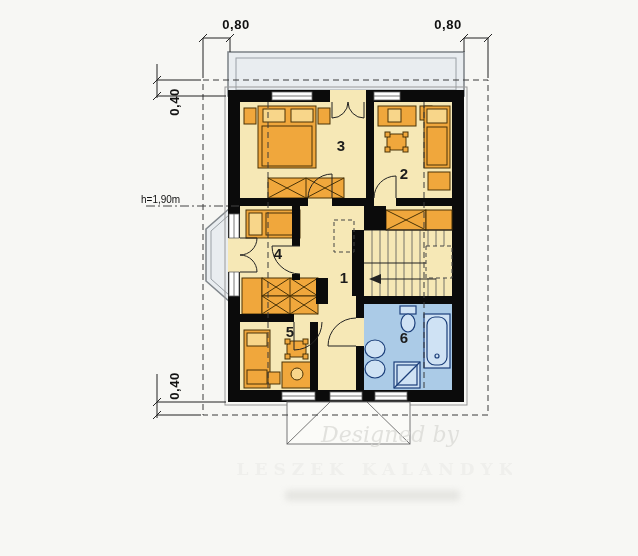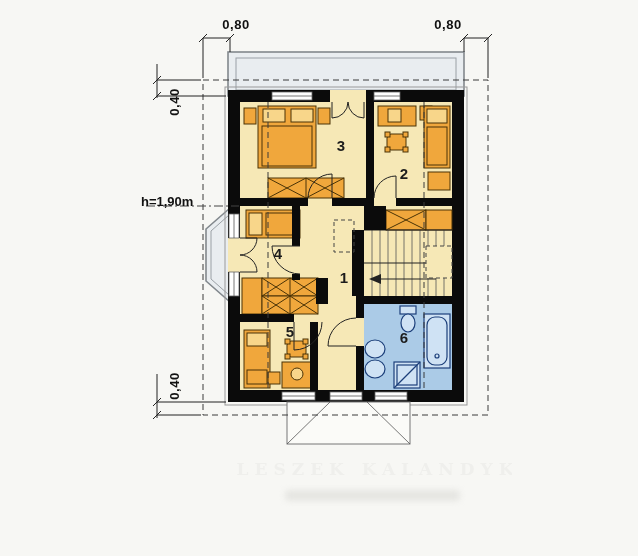--- a/index.html
+++ b/index.html
@@ -22,21 +22,21 @@
   .dashdot{stroke:#444;stroke-width:1;stroke-dasharray:9 3 2 3;fill:none;}
   .win{fill:#ffffff;stroke:#666;stroke-width:.8;}
   .gray{fill:#e9edf0;stroke:#82888d;stroke-width:1.6;}
   .grayline{stroke:#9aa0a5;stroke-width:1;fill:none;}
   .porch{fill:#fbfbf8;stroke:#777;stroke-width:1;}
   .outline{fill:none;stroke:#999;stroke-width:1;}
   
   .t{position:absolute;color:#111;white-space:nowrap;}
   .dim{font-size:13px;font-weight:bold;letter-spacing:.5px;transform:translate(-50%,-50%);}
   .dimv{font-size:13px;font-weight:bold;letter-spacing:.5px;transform:translate(-50%,-50%) rotate(-90deg);}
-  .hlab{font-size:13px;font-weight:bold;}
+  .hlab{font-size:10px;font-weight:normal;}
   .room{font-size:15px;font-weight:bold;color:#1c1c1c;transform:translate(-50%,-50%);}
   .wm1{font-family:"DejaVu Serif",serif;font-style:italic;font-size:22px;color:#d9d9d5;opacity:.75;transform:translate(-50%,-50%);}
   .wm2{font-family:"DejaVu Serif",serif;font-weight:bold;font-size:17px;letter-spacing:6px;color:#efefec;
        text-shadow:1px 1px 0 #d3d3cе, 1px 1px 1px #cfcfca, -1px -1px 0 #ffffff;transform:translate(-50%,-50%);}
   .wmblur{position:absolute;background:#dcdcd8;filter:blur(3px);opacity:.65;border-radius:4px;}
 </style>
 </head>
 <body>
 
 <div id="stage">
@@ -256,16 +256,17 @@
 <div class="t dimv" style="left:174px;top:386px;">0,40</div>
 <div class="t hlab" style="left:141px;top:194px;">h=1,90m</div>
 
 <div class="t room" style="left:344px;top:277px;">1</div>
 <div class="t room" style="left:404px;top:173px;">2</div>
 <div class="t room" style="left:341px;top:145px;">3</div>
 <div class="t room" style="left:278px;top:253px;">4</div>
 <div class="t room" style="left:290px;top:331px;">5</div>
 <div class="t room" style="left:404px;top:337px;">6</div>
 
+<div class="t wm1" style="left:390px;top:434px;">Designed by</div>
 <div class="t wm2" style="left:378px;top:469px;">LESZEK KALANDYK</div>
 <div class="wmblur" style="left:285px;top:490px;width:175px;height:11px;"></div>
 
 </div>
 
 </body></html>

